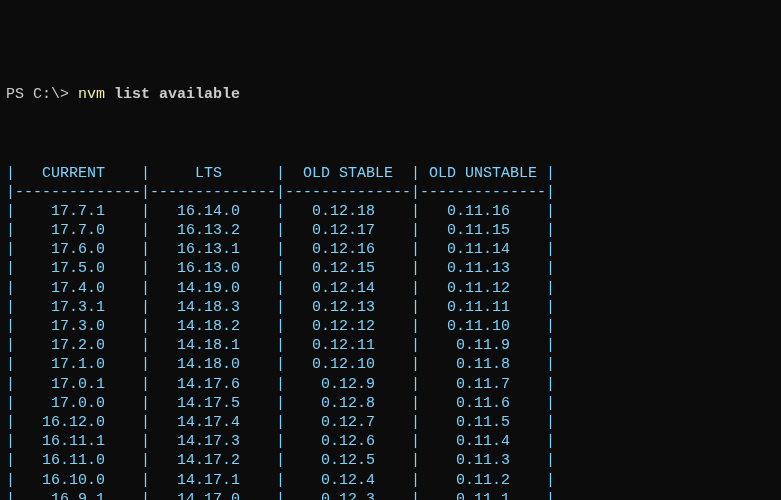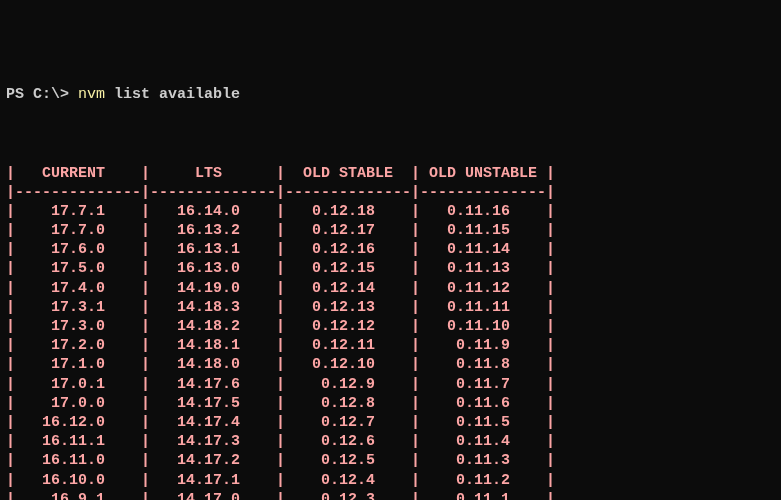--- a/index.html
+++ b/index.html
@@ -17,32 +17,30 @@
       width: 781px;
       height: 500px;
       overflow: hidden;
       white-space: pre;
     }
     .prompt-line {
       margin-bottom: 2px;
     }
     .prompt {
       color: #cccccc;
-      font-weight: bold;
     }
     .cmd-yellow {
       color: #f9f1a5;
     }
     .cmd-args {
       color: #cccccc;
       font-weight: bold;
     }
     .table-line {
-      color: #fca5a5;
-      font-weight: bold;
+      color: #7dd3fc;
     }
   </style>
 </head>
 <body>
 
 
 
 <div class="prompt-line"><span class="prompt">PS C:\&gt; </span><span class="cmd-yellow">nvm</span><span class="cmd-args"> list available</span></div>
 <div> </div>
 <div id="table-output"><div class="table-line">|   CURRENT    |     LTS      |  OLD STABLE  | OLD UNSTABLE |</div><div class="table-line">|--------------|--------------|--------------|--------------|</div><div class="table-line">|    17.7.1    |   16.14.0    |   0.12.18    |   0.11.16    |</div><div class="table-line">|    17.7.0    |   16.13.2    |   0.12.17    |   0.11.15    |</div><div class="table-line">|    17.6.0    |   16.13.1    |   0.12.16    |   0.11.14    |</div><div class="table-line">|    17.5.0    |   16.13.0    |   0.12.15    |   0.11.13    |</div><div class="table-line">|    17.4.0    |   14.19.0    |   0.12.14    |   0.11.12    |</div><div class="table-line">|    17.3.1    |   14.18.3    |   0.12.13    |   0.11.11    |</div><div class="table-line">|    17.3.0    |   14.18.2    |   0.12.12    |   0.11.10    |</div><div class="table-line">|    17.2.0    |   14.18.1    |   0.12.11    |    0.11.9    |</div><div class="table-line">|    17.1.0    |   14.18.0    |   0.12.10    |    0.11.8    |</div><div class="table-line">|    17.0.1    |   14.17.6    |    0.12.9    |    0.11.7    |</div><div class="table-line">|    17.0.0    |   14.17.5    |    0.12.8    |    0.11.6    |</div><div class="table-line">|   16.12.0    |   14.17.4    |    0.12.7    |    0.11.5    |</div><div class="table-line">|   16.11.1    |   14.17.3    |    0.12.6    |    0.11.4    |</div><div class="table-line">|   16.11.0    |   14.17.2    |    0.12.5    |    0.11.3    |</div><div class="table-line">|   16.10.0    |   14.17.1    |    0.12.4    |    0.11.2    |</div><div class="table-line">|    16.9.1    |   14.17.0    |    0.12.3    |    0.11.1    |</div></div>

